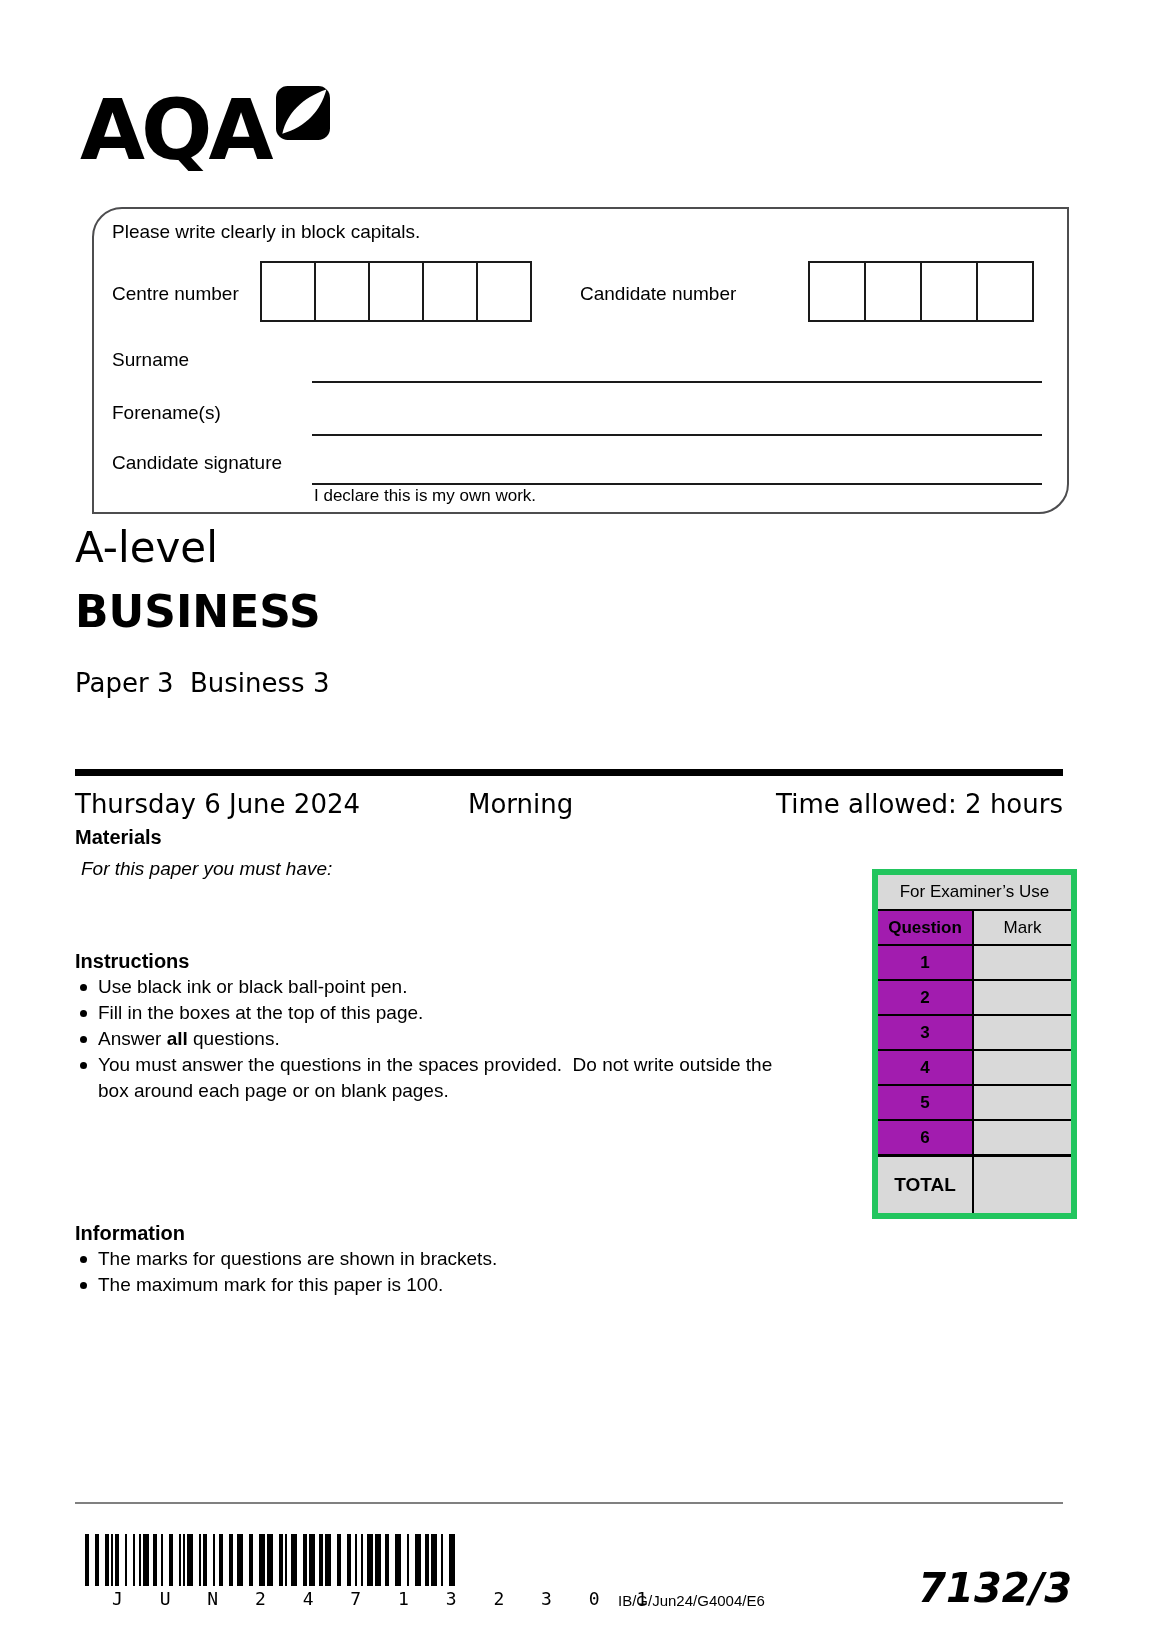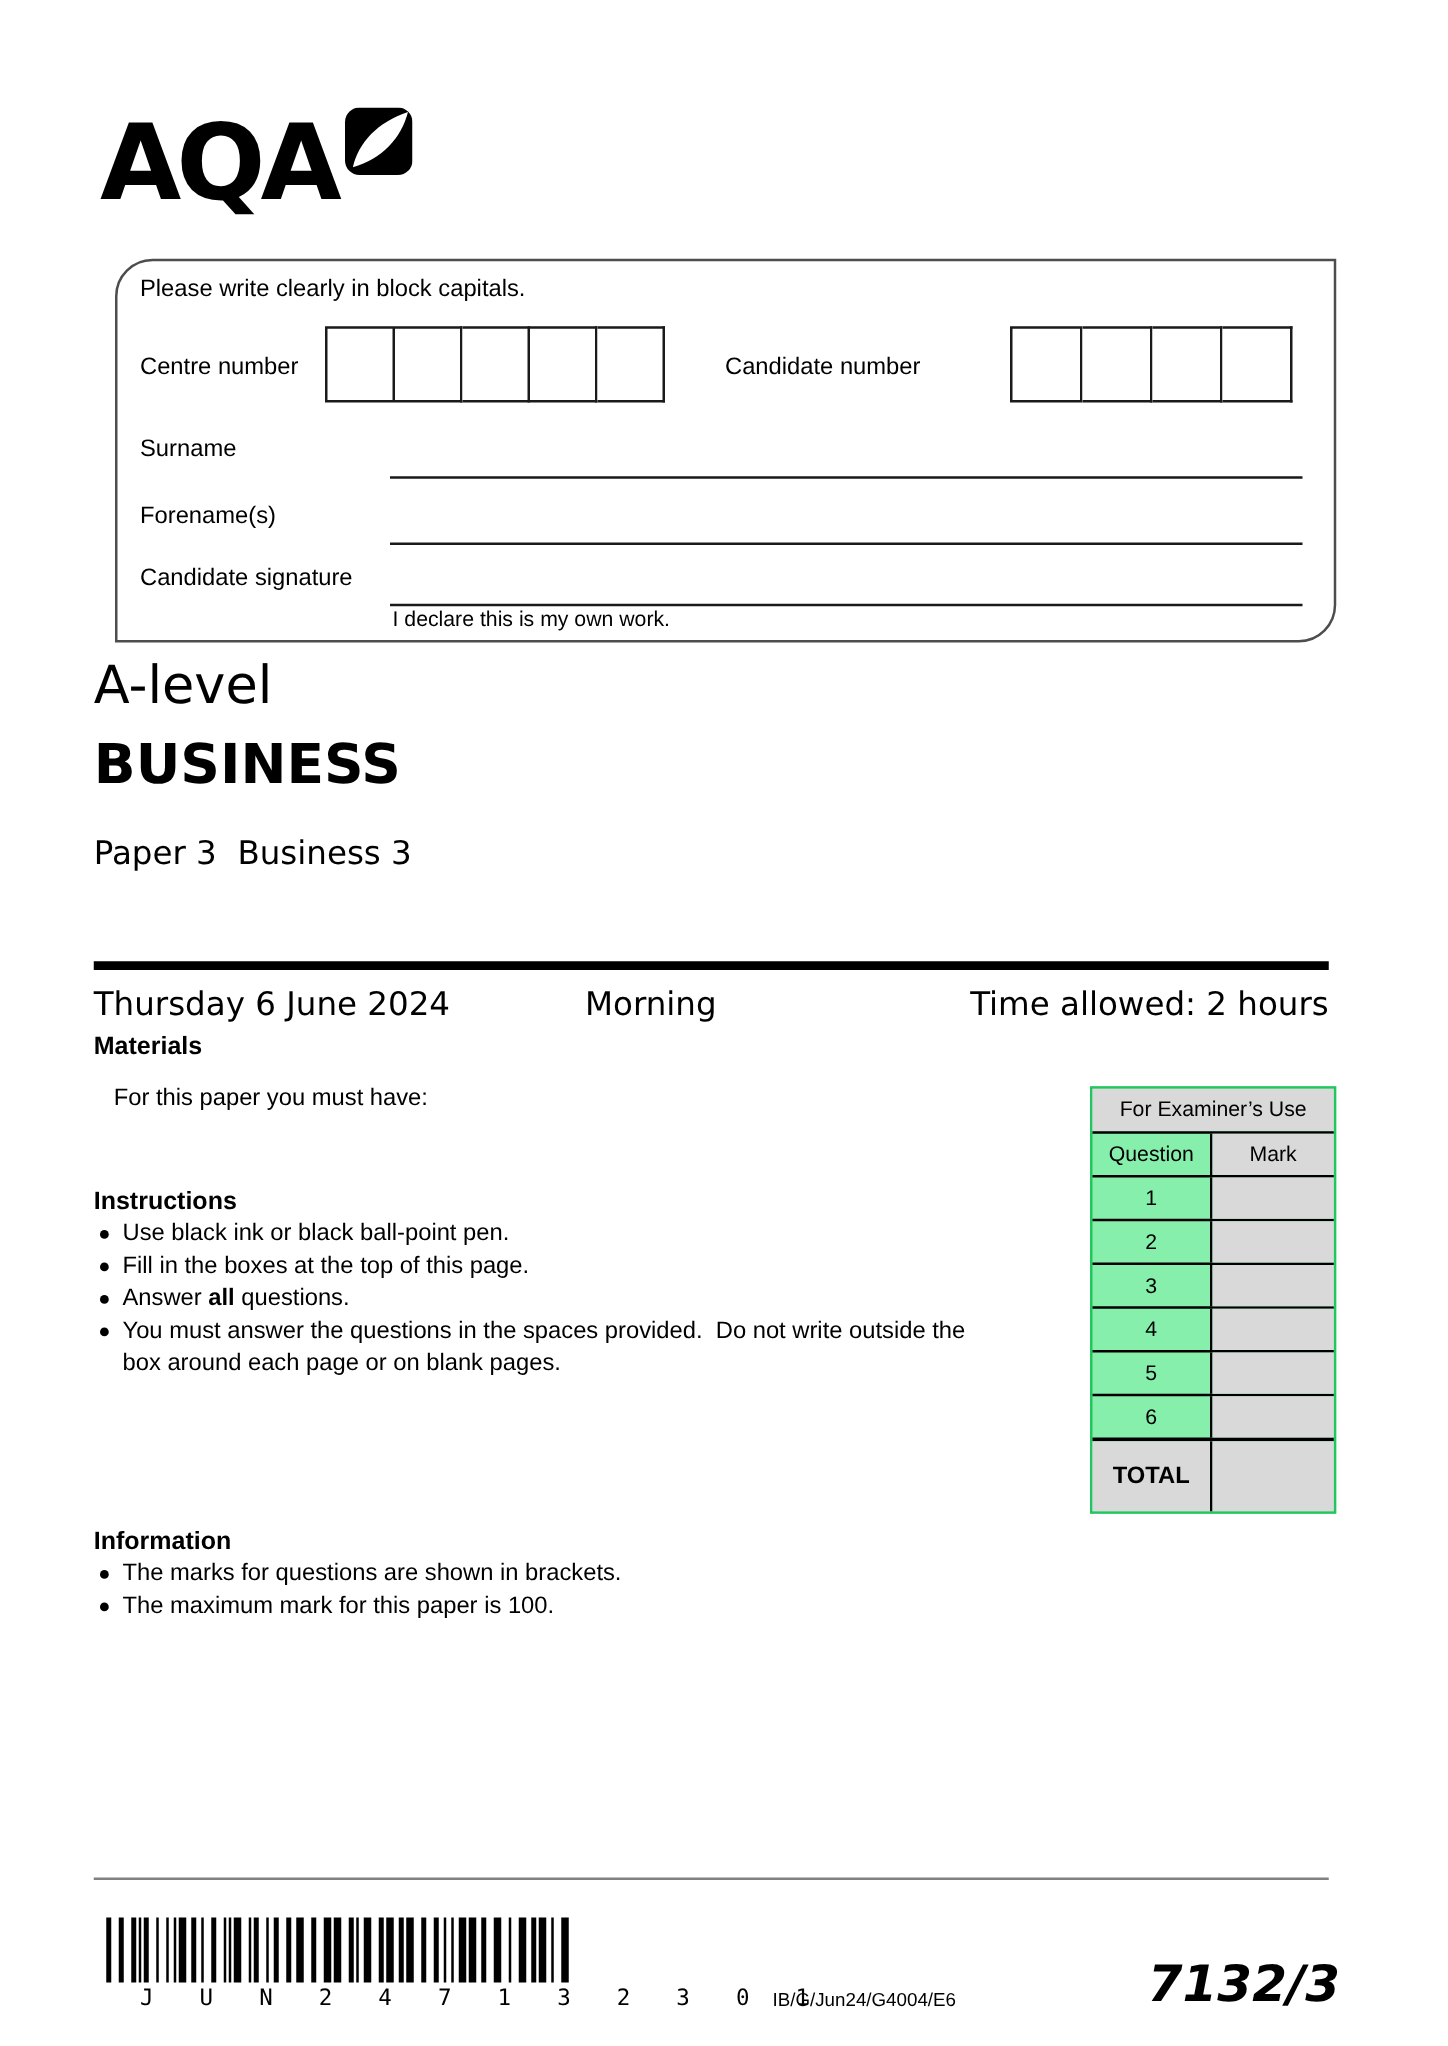--- a/index.html
+++ b/index.html
@@ -24,33 +24,33 @@
   
   .t-qual{font-family:"DejaVu Sans",sans-serif;font-size:42px;line-height:1;}
   .t-subj{font-family:"DejaVu Sans",sans-serif;font-size:44px;font-weight:bold;line-height:1;}
   .t-paper{font-family:"DejaVu Sans",sans-serif;font-size:26px;line-height:1;white-space:pre;}
   .thick-rule{height:7px;background:#000;}
   .date-row{font-family:"DejaVu Sans",sans-serif;font-size:26px;line-height:1.1;}
 
   
   .sect{font-size:19px;line-height:26px;}
   .sect h3{margin:0;font-size:20px;line-height:26px;}
-  .sect p{margin:16px;}
+  .sect p{margin:6px;font-style:italic;}
   .sect ul{margin:0;padding:0;list-style:none;}
   .sect li{position:relative;padding-left:23px;white-space:pre-wrap;}
   .sect li::before{content:"";position:absolute;left:5px;top:10px;width:7px;height:7px;
                    border-radius:50%;background:#000;}
 
   
-  .xt{left:872px;top:869px;width:193px;border:2px solid #22c55e;font-size:17px;background:#86efac;}
+  .xt{left:872px;top:869px;width:193px;border:6px solid #22c55e;font-size:17px;background:#a21caf;}
   .xt .gray{background:#d9d9d9;}
   .xt-head{height:34px;display:flex;align-items:center;justify-content:center;background:#d9d9d9;}
   .xt-row{display:flex;border-top:2px solid #000;}
   .xt-row>div{height:33px;display:flex;align-items:center;justify-content:center;}
-  .xt-q{width:94px;border-right:2px solid #000;}
+  .xt-q{width:94px;border-right:2px solid #000;font-weight:bold;}
   .xt-m{flex:1;}
   .xt-total{display:flex;border-top:3px solid #000;}
   .xt-total>div{height:56px;display:flex;align-items:center;justify-content:center;}
   .xt-total .xt-q{font-weight:bold;font-size:19px;background:#d9d9d9;}
   .xt-total .xt-m{background:#d9d9d9;}
 
   .thin-rule{height:2px;background:#808080;}
 
   
   .barcode{height:52px;}

